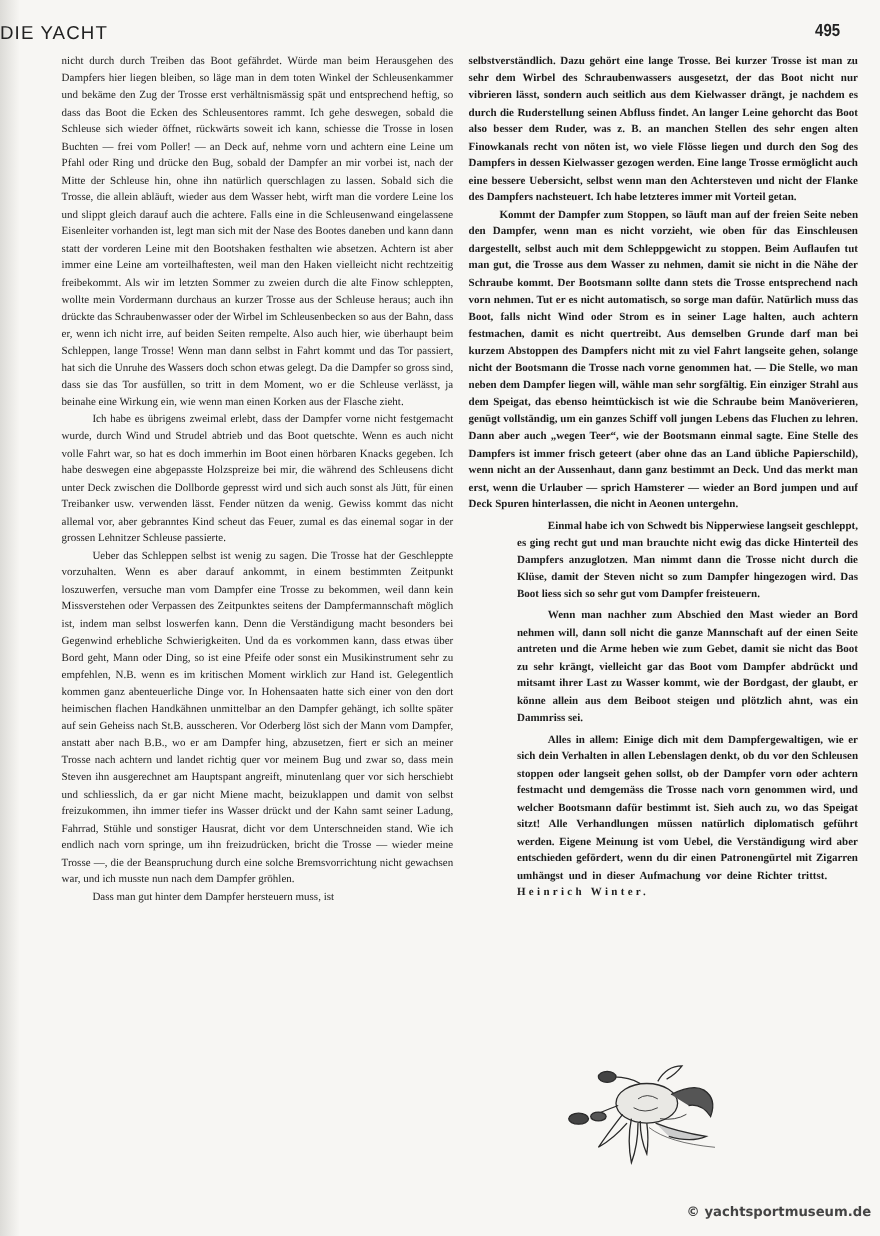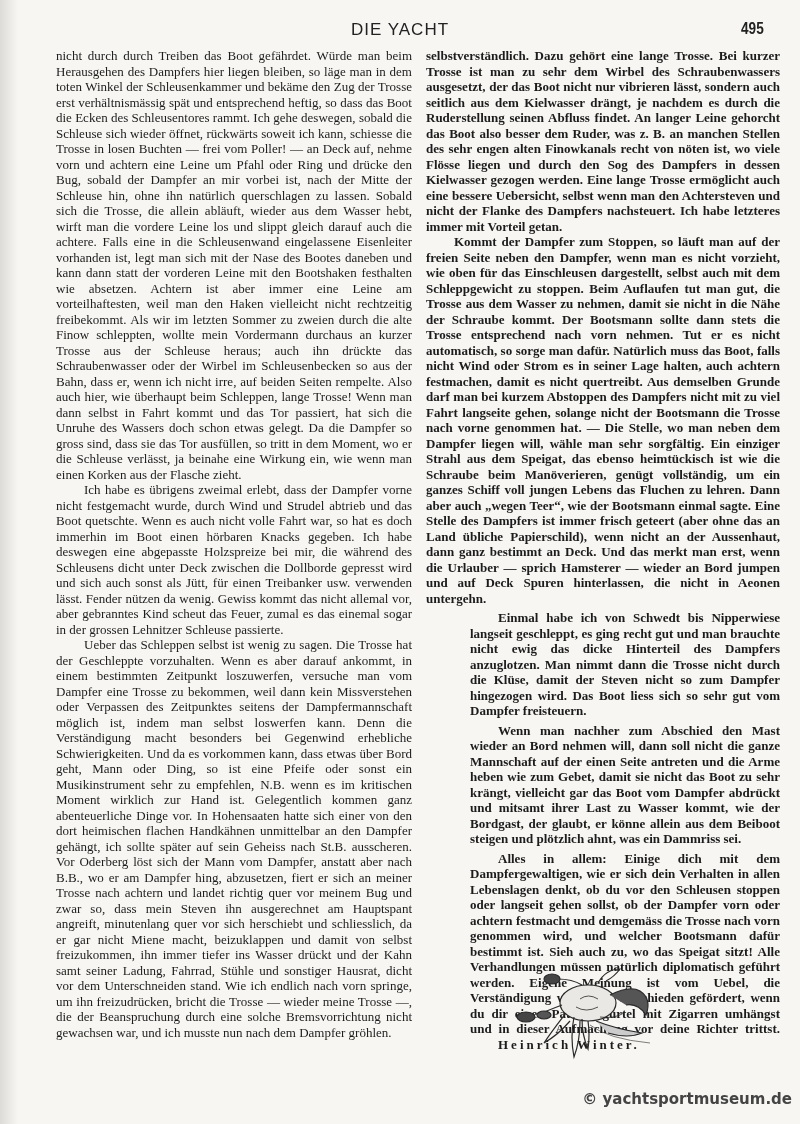--- a/index.html
+++ b/index.html
@@ -7,62 +7,63 @@
     width: 800px; height: 1124px; position: relative; overflow: hidden;
     background: #f7f6f3;
     font-family: "Liberation Serif", "DejaVu Serif", serif;
     color: #1c1c1c;
   }
   .page-shade {
     position: absolute; left: 0; top: 0; width: 18px; height: 1124px;
     background: linear-gradient(to right, #dcdbd7, #f7f6f3);
   }
   .running-head {
-    position: absolute; top: 20px; left: 0; width: 800px; text-align: center;
+    position: absolute; top: 20px; left: 0; width: 800px; text-align: left;
     font-family: "Liberation Sans", "DejaVu Sans", sans-serif;
     font-size: 17px; letter-spacing: 1px; color: #222;
   }
   .page-number {
     position: absolute; top: 20px; right: 36px;
     font-family: "Liberation Sans", "DejaVu Sans", sans-serif;
     font-size: 16px; font-weight: bold; color: #222;
     transform: scaleX(0.85); transform-origin: right;
   }
   .column {
     position: absolute; top: 48px;
-    font-size: 13px; line-height: 15.5px;
+    font-size: 10px; line-height: 15.5px;
     text-align: justify; hyphens: manual;
   }
   .col-left { left: 56px; width: 356px; }
   .col-right { left: 426px; width: 354px; font-weight: bold; }
   .column p { margin: 0; }
   .column p.indent { text-indent: 28px; }
   .column p.gap { margin-top: 4px; margin-left: 44px; }
   .signature { letter-spacing: 3px; }
   .illustration {
     position: absolute; left: 510px; top: 955px; width: 170px; height: 120px;
   }
   .watermark {
     position: absolute; right: 8px; bottom: 16px;
-    font-family: "DejaVu Sans", sans-serif; font-size: 15px;
+    font-family: "DejaVu Sans", sans-serif; font-size: 12px;
     color: #444; font-weight: bold;
   }
 </style>
 </head>
 <body>
 
 <div class="page-shade"></div>
 
 <div class="running-head">DIE YACHT</div>
 <div class="page-number">495</div>
 
 <div class="column col-left">
   <p>nicht durch durch Treiben das Boot gefährdet. Würde man beim Herausgehen des Dampfers hier liegen bleiben, so läge man in dem toten Winkel der Schleusenkammer und bekäme den Zug der Trosse erst verhältnismässig spät und entsprechend heftig, so dass das Boot die Ecken des Schleusentores rammt. Ich gehe deswegen, sobald die Schleuse sich wieder öffnet, rückwärts soweit ich kann, schiesse die Trosse in losen Buchten — frei vom Poller! — an Deck auf, nehme vorn und achtern eine Leine um Pfahl oder Ring und drücke den Bug, sobald der Dampfer an mir vorbei ist, nach der Mitte der Schleuse hin, ohne ihn natürlich querschlagen zu lassen. Sobald sich die Trosse, die allein abläuft, wieder aus dem Wasser hebt, wirft man die vordere Leine los und slippt gleich darauf auch die achtere. Falls eine in die Schleusenwand eingelassene Eisenleiter vorhanden ist, legt man sich mit der Nase des Bootes daneben und kann dann statt der vorderen Leine mit den Bootshaken festhalten wie absetzen. Achtern ist aber immer eine Leine am vorteilhaftesten, weil man den Haken vielleicht nicht rechtzeitig freibekommt. Als wir im letzten Sommer zu zweien durch die alte Finow schleppten, wollte mein Vordermann durchaus an kurzer Trosse aus der Schleuse heraus; auch ihn drückte das Schraubenwasser oder der Wirbel im Schleusenbecken so aus der Bahn, dass er, wenn ich nicht irre, auf beiden Seiten rempelte. Also auch hier, wie überhaupt beim Schleppen, lange Trosse! Wenn man dann selbst in Fahrt kommt und das Tor passiert, hat sich die Unruhe des Wassers doch schon etwas gelegt. Da die Dampfer so gross sind, dass sie das Tor ausfüllen, so tritt in dem Moment, wo er die Schleuse verlässt, ja beinahe eine Wirkung ein, wie wenn man einen Korken aus der Flasche zieht.</p>
   <p class="indent">Ich habe es übrigens zweimal erlebt, dass der Dampfer vorne nicht festgemacht wurde, durch Wind und Strudel abtrieb und das Boot quetschte. Wenn es auch nicht volle Fahrt war, so hat es doch immerhin im Boot einen hörbaren Knacks gegeben. Ich habe deswegen eine abgepasste Holzspreize bei mir, die während des Schleusens dicht unter Deck zwischen die Dollborde gepresst wird und sich auch sonst als Jütt, für einen Treibanker usw. verwenden lässt. Fender nützen da wenig. Gewiss kommt das nicht allemal vor, aber gebranntes Kind scheut das Feuer, zumal es das einemal sogar in der grossen Lehnitzer Schleuse passierte.</p>
   <p class="indent">Ueber das Schleppen selbst ist wenig zu sagen. Die Trosse hat der Geschleppte vorzuhalten. Wenn es aber darauf ankommt, in einem bestimmten Zeitpunkt loszuwerfen, versuche man vom Dampfer eine Trosse zu bekommen, weil dann kein Missverstehen oder Verpassen des Zeitpunktes seitens der Dampfermannschaft möglich ist, indem man selbst loswerfen kann. Denn die Verständigung macht besonders bei Gegenwind erhebliche Schwierigkeiten. Und da es vorkommen kann, dass etwas über Bord geht, Mann oder Ding, so ist eine Pfeife oder sonst ein Musikinstrument sehr zu empfehlen, N.B. wenn es im kritischen Moment wirklich zur Hand ist. Gelegentlich kommen ganz abenteuerliche Dinge vor. In Hohensaaten hatte sich einer von den dort heimischen flachen Handkähnen unmittelbar an den Dampfer gehängt, ich sollte später auf sein Geheiss nach St.B. ausscheren. Vor Oderberg löst sich der Mann vom Dampfer, anstatt aber nach B.B., wo er am Dampfer hing, abzusetzen, fiert er sich an meiner Trosse nach achtern und landet richtig quer vor meinem Bug und zwar so, dass mein Steven ihn ausgerechnet am Hauptspant angreift, minutenlang quer vor sich herschiebt und schliesslich, da er gar nicht Miene macht, beizuklappen und damit von selbst freizukommen, ihn immer tiefer ins Wasser drückt und der Kahn samt seiner Ladung, Fahrrad, Stühle und sonstiger Hausrat, dicht vor dem Unterschneiden stand. Wie ich endlich nach vorn springe, um ihn freizudrücken, bricht die Trosse — wieder meine Trosse —, die der Beanspruchung durch eine solche Bremsvorrichtung nicht gewachsen war, und ich musste nun nach dem Dampfer gröhlen.</p>
+  <p class="indent">Dass man gut hinter dem Dampfer hersteuern muss, ist</p>
 </div>
 
 <div class="column col-right">
   <p>selbstverständlich. Dazu gehört eine lange Trosse. Bei kurzer Trosse ist man zu sehr dem Wirbel des Schraubenwassers ausgesetzt, der das Boot nicht nur vibrieren lässt, sondern auch seitlich aus dem Kielwasser drängt, je nachdem es durch die Ruderstellung seinen Abfluss findet. An langer Leine gehorcht das Boot also besser dem Ruder, was z. B. an manchen Stellen des sehr engen alten Finowkanals recht von nöten ist, wo viele Flösse liegen und durch den Sog des Dampfers in dessen Kielwasser gezogen werden. Eine lange Trosse ermöglicht auch eine bessere Uebersicht, selbst wenn man den Achtersteven und nicht der Flanke des Dampfers nachsteuert. Ich habe letzteres immer mit Vorteil getan.</p>
   <p class="indent">Kommt der Dampfer zum Stoppen, so läuft man auf der freien Seite neben den Dampfer, wenn man es nicht vorzieht, wie oben für das Einschleusen dargestellt, selbst auch mit dem Schleppgewicht zu stoppen. Beim Auflaufen tut man gut, die Trosse aus dem Wasser zu nehmen, damit sie nicht in die Nähe der Schraube kommt. Der Bootsmann sollte dann stets die Trosse entsprechend nach vorn nehmen. Tut er es nicht automatisch, so sorge man dafür. Natürlich muss das Boot, falls nicht Wind oder Strom es in seiner Lage halten, auch achtern festmachen, damit es nicht quertreibt. Aus demselben Grunde darf man bei kurzem Abstoppen des Dampfers nicht mit zu viel Fahrt langseite gehen, solange nicht der Bootsmann die Trosse nach vorne genommen hat. — Die Stelle, wo man neben dem Dampfer liegen will, wähle man sehr sorgfältig. Ein einziger Strahl aus dem Speigat, das ebenso heimtückisch ist wie die Schraube beim Manöverieren, genügt vollständig, um ein ganzes Schiff voll jungen Lebens das Fluchen zu lehren. Dann aber auch „wegen Teer“, wie der Bootsmann einmal sagte. Eine Stelle des Dampfers ist immer frisch geteert (aber ohne das an Land übliche Papierschild), wenn nicht an der Aussenhaut, dann ganz bestimmt an Deck. Und das merkt man erst, wenn die Urlauber — sprich Hamsterer — wieder an Bord jumpen und auf Deck Spuren hinterlassen, die nicht in Aeonen untergehn.</p>
   <p class="indent gap">Einmal habe ich von Schwedt bis Nipperwiese langseit geschleppt, es ging recht gut und man brauchte nicht ewig das dicke Hinterteil des Dampfers anzuglotzen. Man nimmt dann die Trosse nicht durch die Klüse, damit der Steven nicht so zum Dampfer hingezogen wird. Das Boot liess sich so sehr gut vom Dampfer freisteuern.</p>
   <p class="indent gap">Wenn man nachher zum Abschied den Mast wieder an Bord nehmen will, dann soll nicht die ganze Mannschaft auf der einen Seite antreten und die Arme heben wie zum Gebet, damit sie nicht das Boot zu sehr krängt, vielleicht gar das Boot vom Dampfer abdrückt und mitsamt ihrer Last zu Wasser kommt, wie der Bordgast, der glaubt, er könne allein aus dem Beiboot steigen und plötzlich ahnt, was ein Dammriss sei.</p>
   <p class="indent gap"><span>Alles in allem: Einige dich mit dem Dampfergewaltigen, wie er sich dein Verhalten in allen Lebenslagen denkt, ob du vor den Schleusen stoppen oder langseit gehen sollst, ob der Dampfer vorn oder achtern festmacht und demgemäss die Trosse nach vorn genommen wird, und welcher Bootsmann dafür bestimmt ist. Sieh auch zu, wo das Speigat sitzt! Alle Verhandlungen müssen natürlich diplomatisch geführt werden. Eigene Meinung ist vom Uebel, die Verständigung wird aber entschieden gefördert, wenn du dir einen Patronengürtel mit Zigarren umhängst und in dieser Aufmachung vor deine Richter trittst.</span><span style="display:inline-block;width:28px;"></span><span class="signature">Heinrich Winter.</span></p>
 </div>
 

